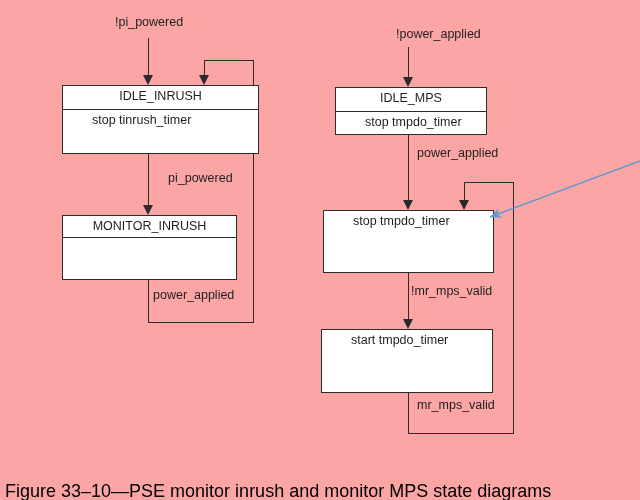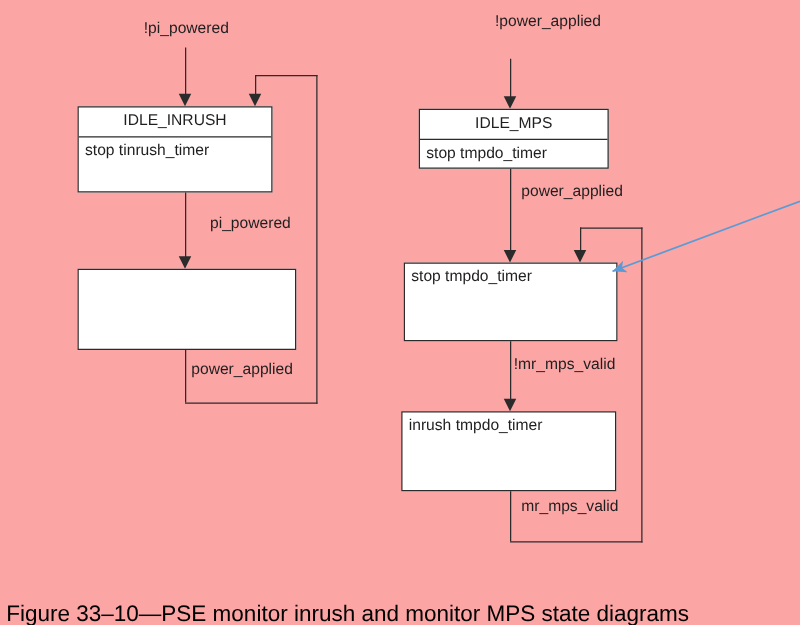--- a/index.html
+++ b/index.html
@@ -8,21 +8,21 @@
     font-family:"Liberation Sans", sans-serif;color:#1f1f1f;
   }
   .vl{position:absolute;width:1px;background:#2b2b2b;}
   .hl{position:absolute;height:1px;background:#2b2b2b;}
   .ah-down{position:absolute;width:0;height:0;
     border-left:5px solid transparent;border-right:5px solid transparent;
     border-top:10px solid #2b2b2b;}
   .state{position:absolute;background:#ffffff;border:1px solid #2b2b2b;box-sizing:border-box;}
   .state .title{box-sizing:border-box;border-bottom:1px solid #2b2b2b;text-align:center;
     font-size:12.5px;padding-top:3px;white-space:nowrap;}
-  .state .body{font-size:12.5px;padding:3px 5px 0 5px;white-space:nowrap;}
+  .state .body{font-size:12.5px;padding:3px 5px 0 5px;white-space:nowrap;margin-left:24px;}
   .lbl{position:absolute;font-size:12.5px;white-space:nowrap;line-height:14px;}
   .caption{position:absolute;left:5px;top:481px;font-size:18px;font-weight:normal;
     white-space:nowrap;color:#000;}
   svg.blue-arrow{position:absolute;left:480px;top:153px;}
 </style>
 </head>
 <body>
 
 <div id="canvas">
 
@@ -33,39 +33,40 @@
     <div class="vl" style="left:148px;top:38px;height:40px"></div>
     <div class="ah-down" style="left:143px;top:75px"></div>
 
     <div class="vl" style="left:204px;top:60px;height:17px"></div>
     <div class="ah-down" style="left:199px;top:75px"></div>
 
     <div class="hl" style="left:204px;top:60px;width:50px"></div>
     <div class="vl" style="left:253px;top:60px;height:263px"></div>
     <div class="hl" style="left:148px;top:322px;width:106px"></div>
 
-    <div class="state" style="left:62px;top:85px;width:156px;height:69px">
+    <div class="state" style="left:62px;top:85px;width:197px;height:69px">
       <div class="title" style="height:24px">IDLE_INRUSH</div>
       <div class="body">stop tinrush_timer</div>
     </div>
 
     <div class="vl" style="left:148px;top:154px;height:53px"></div>
     <div class="ah-down" style="left:143px;top:205px"></div>
     <span class="lbl" style="left:168px;top:171px">pi_powered</span>
 
     <div class="state" style="left:62px;top:215px;width:175px;height:65px">
+      <div class="title" style="height:22px">MONITOR_INRUSH</div>
     </div>
 
     <div class="vl" style="left:148px;top:280px;height:42px"></div>
     <span class="lbl" style="left:153px;top:288px">power_applied</span>
   </div>
 
   <div>
 
-    <span class="lbl" style="left:396px;top:10px">!power_applied</span>
+    <span class="lbl" style="left:396px;top:27px">!power_applied</span>
 
     <div class="vl" style="left:408px;top:47px;height:32px"></div>
     <div class="ah-down" style="left:403px;top:77px"></div>
 
     <div class="state" style="left:335px;top:87px;width:152px;height:48px">
       <div class="title" style="height:24px">IDLE_MPS</div>
       <div class="body">stop tmpdo_timer</div>
     </div>
 
     <div class="vl" style="left:408px;top:135px;height:68px"></div>
@@ -81,21 +82,21 @@
 
     <div class="state" style="left:323px;top:210px;width:171px;height:63px">
       <div class="body">stop tmpdo_timer</div>
     </div>
 
     <div class="vl" style="left:408px;top:273px;height:48px"></div>
     <div class="ah-down" style="left:403px;top:319px"></div>
     <span class="lbl" style="left:411px;top:284px">!mr_mps_valid</span>
 
     <div class="state" style="left:321px;top:329px;width:172px;height:64px">
-      <div class="body">inrush tmpdo_timer</div>
+      <div class="body">start tmpdo_timer</div>
     </div>
 
     <div class="vl" style="left:408px;top:393px;height:40px"></div>
     <span class="lbl" style="left:417px;top:398px">mr_mps_valid</span>
 
     <svg class="blue-arrow" width="160" height="72" viewBox="0 0 160 72">
       <defs>
         <marker id="bluehead" markerUnits="userSpaceOnUse" markerWidth="12" markerHeight="10" refX="11" refY="5" orient="auto">
           <path d="M11,5 L0,0 L3,5 L0,10 Z" fill="#5b9bd5"></path>
         </marker>

